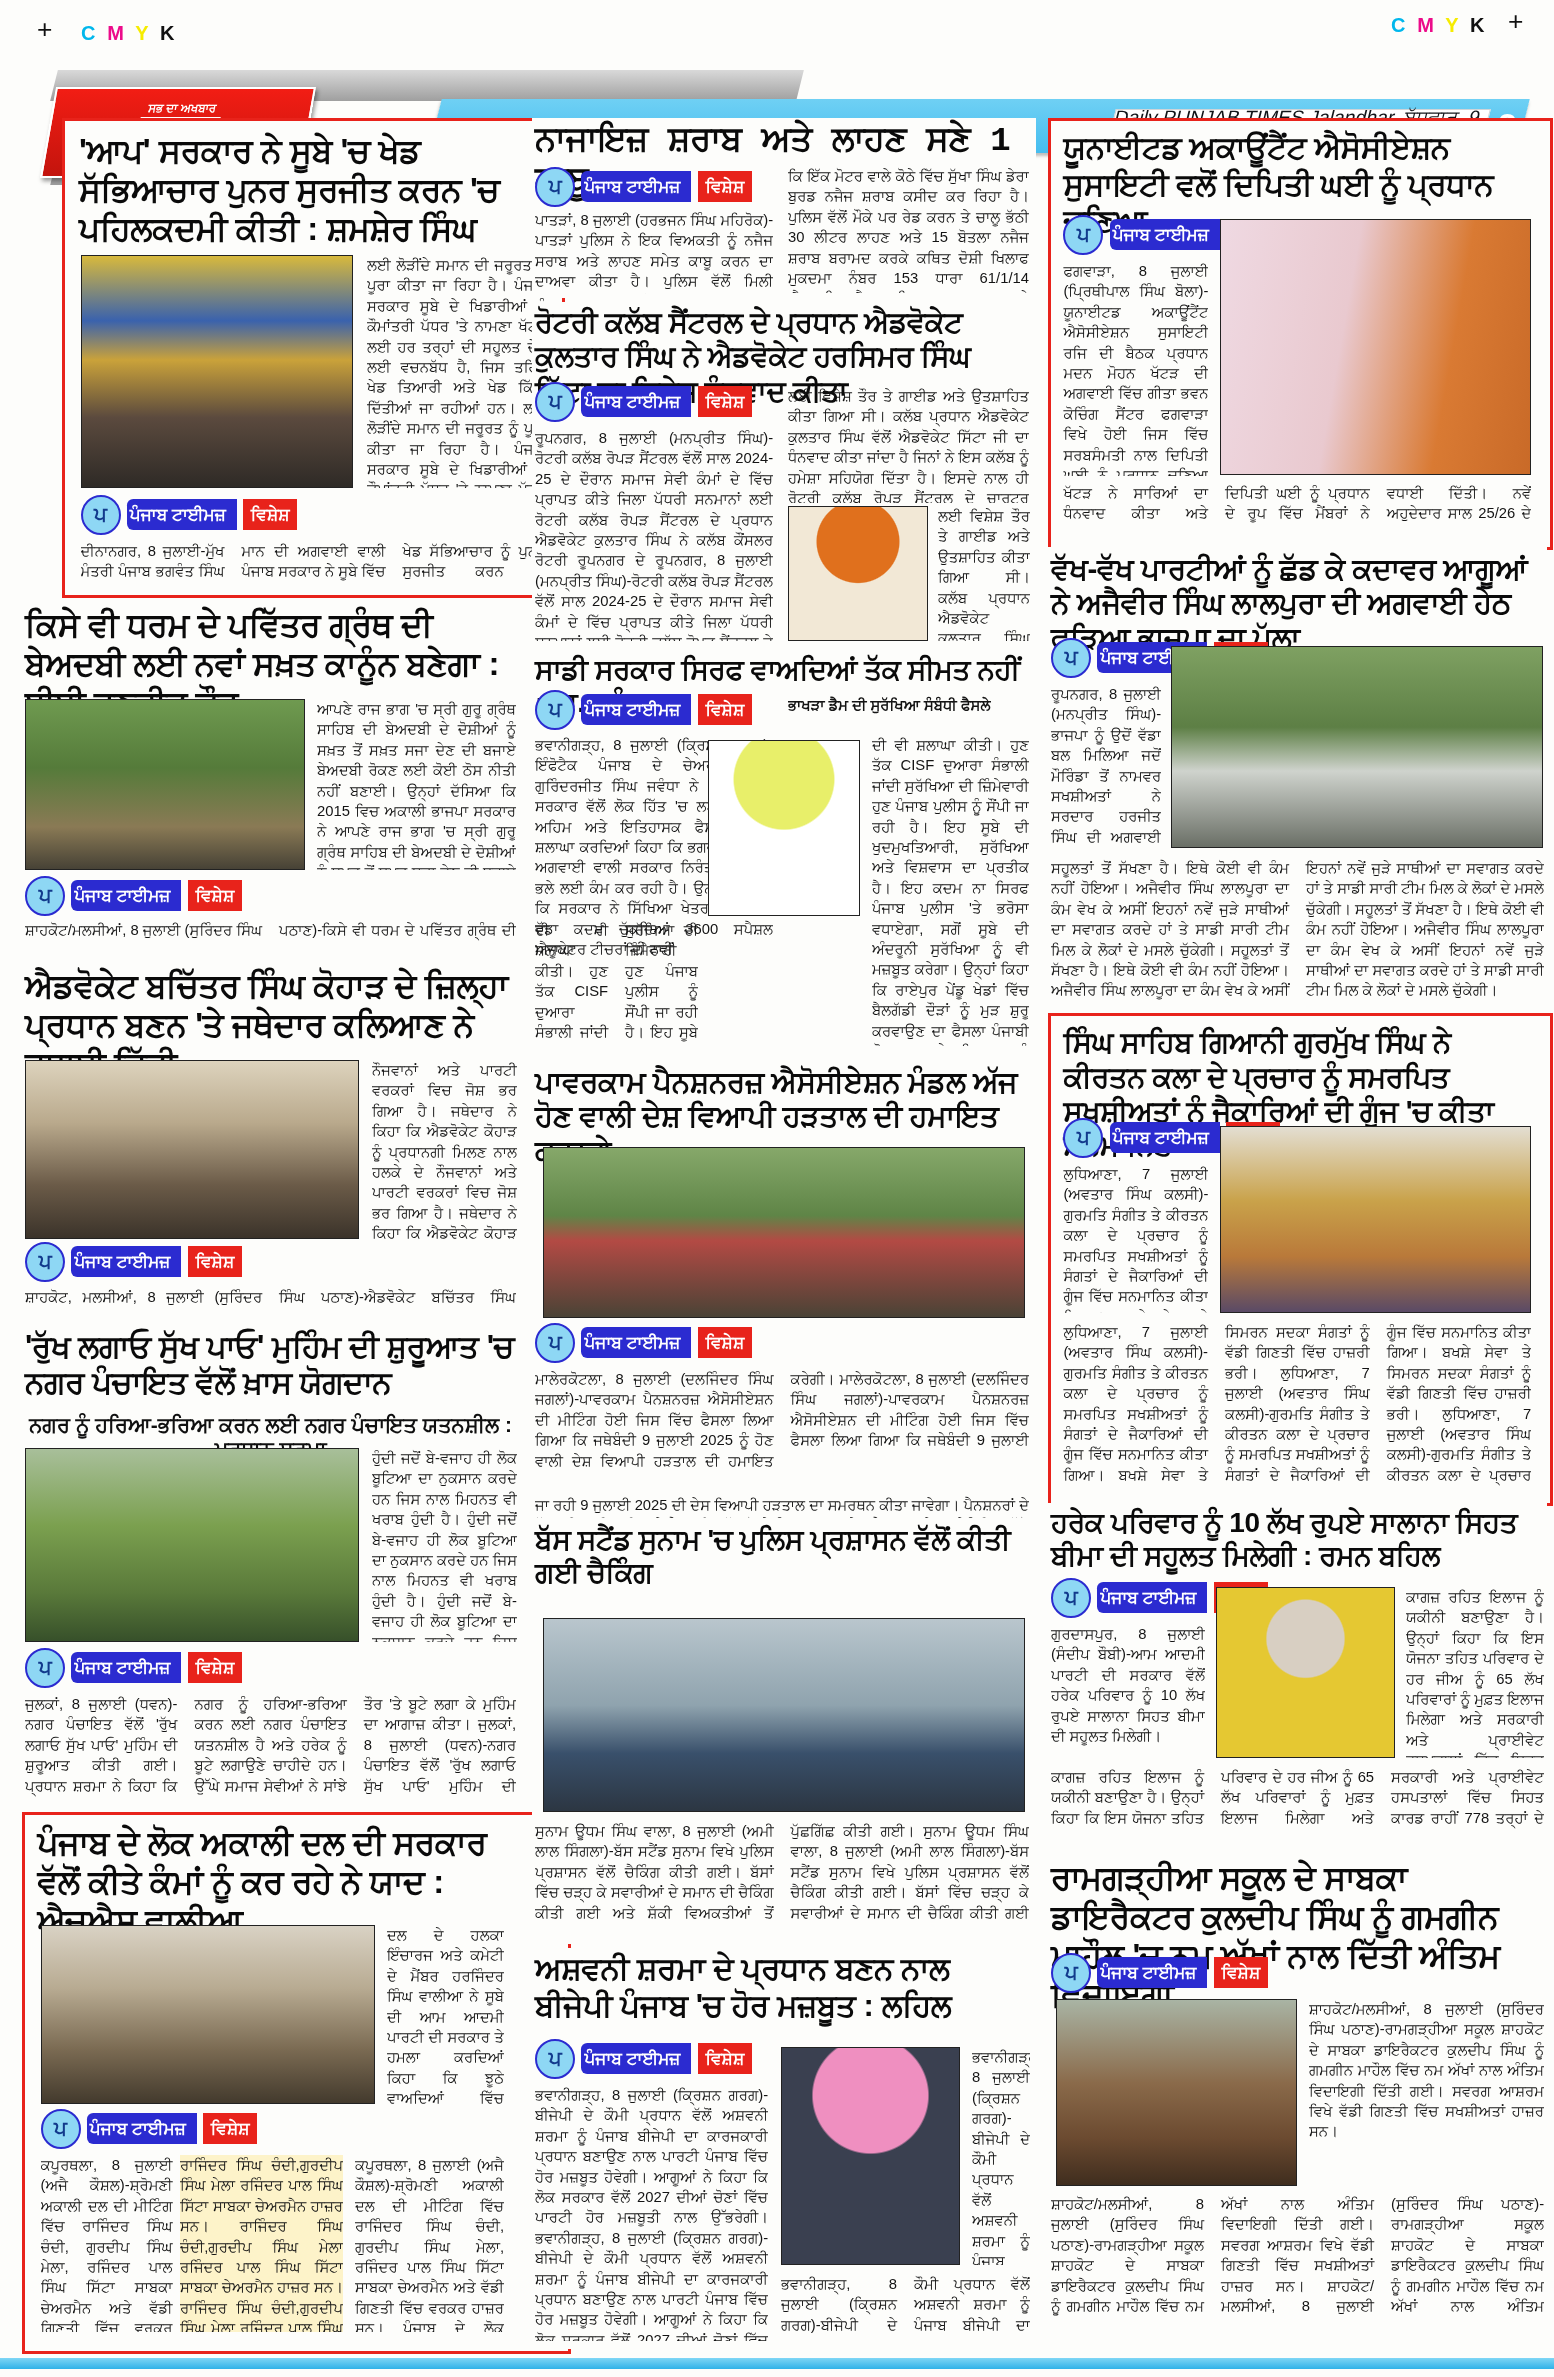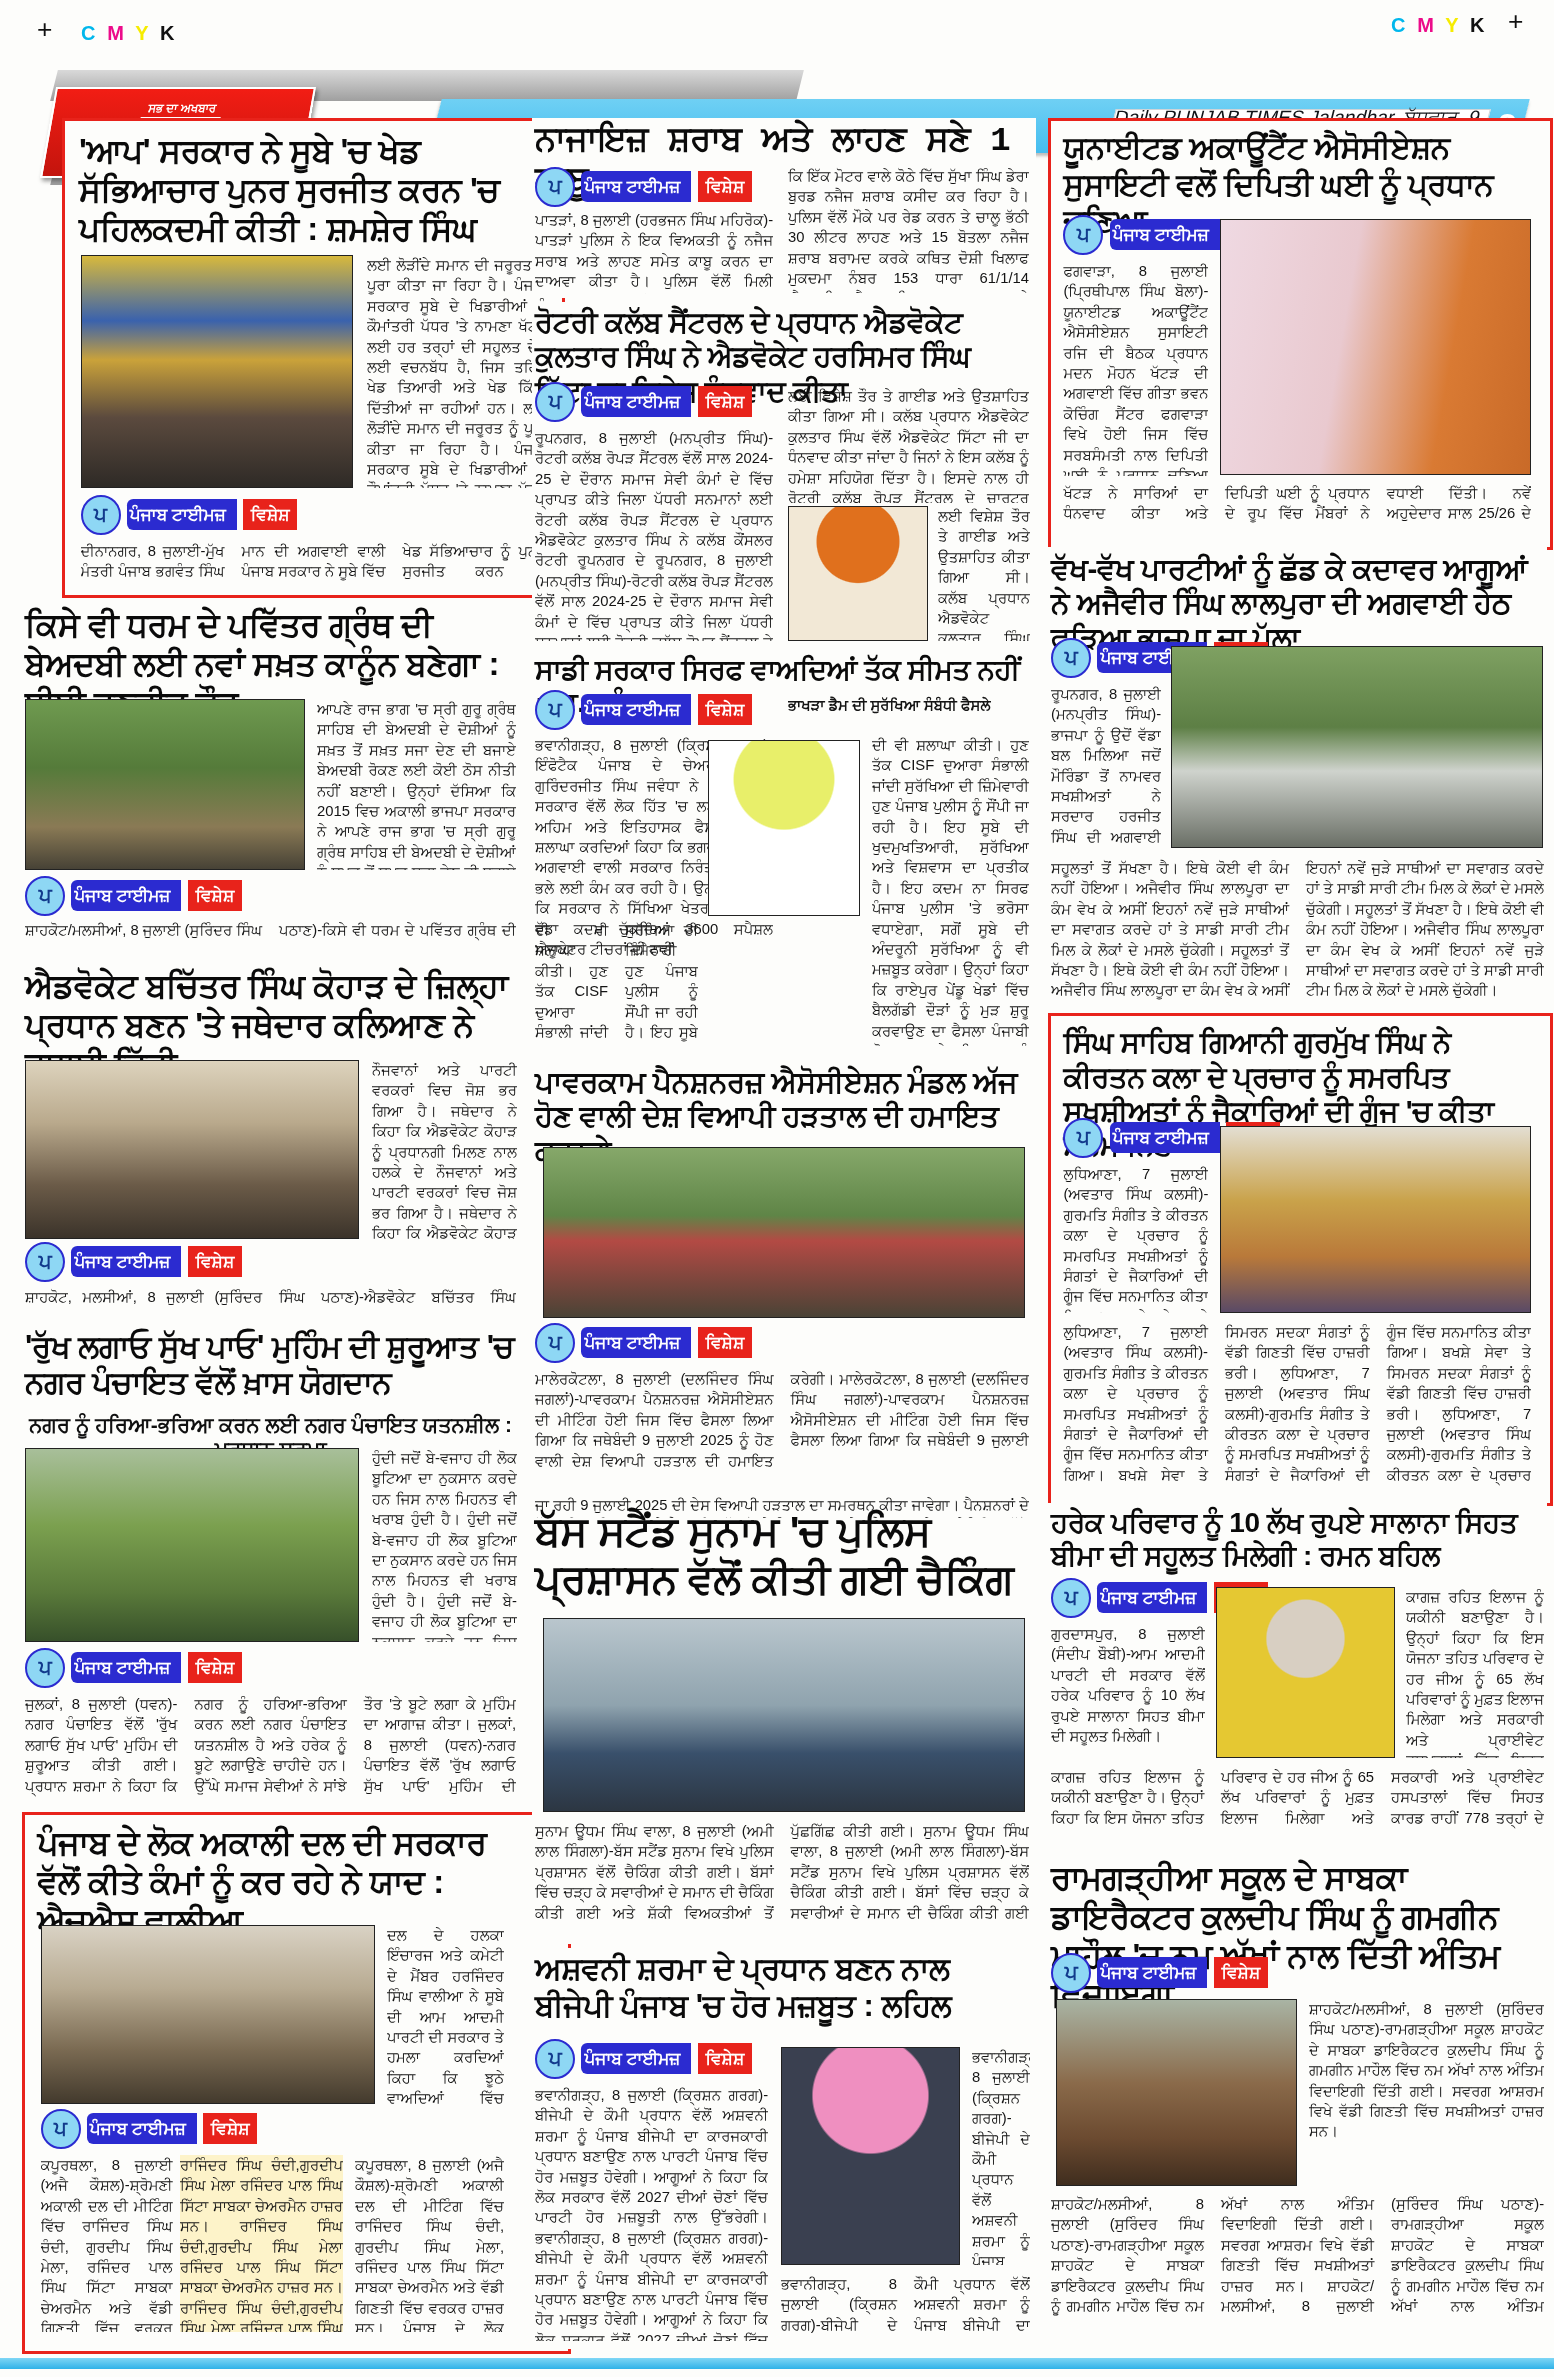--- a/index.html
+++ b/index.html
@@ -202,21 +202,21 @@
       <div class="chip">
           <span class="paper">ਪੰਜਾਬ ਟਾਈਮਜ਼</span>
         </div>
       <div class="tag">ਵਿਸ਼ੇਸ਼</div>
     </div>
     <div class="abs txt cols2" style="left:3.1px;top:309px;width:494px;height:115px;">ਮਾਲੇਰਕੋਟਲਾ, 8 ਜੁਲਾਈ (ਦਲਜਿੰਦਰ ਸਿੰਘ ਜਗਲਾਂ)-ਪਾਵਰਕਾਮ ਪੈਨਸ਼ਨਰਜ਼ ਐਸੋਸੀਏਸ਼ਨ ਦੀ ਮੀਟਿੰਗ ਹੋਈ ਜਿਸ ਵਿੱਚ ਫੈਸਲਾ ਲਿਆ ਗਿਆ ਕਿ ਜਥੇਬੰਦੀ 9 ਜੁਲਾਈ 2025 ਨੂੰ ਹੋਣ ਵਾਲੀ ਦੇਸ਼ ਵਿਆਪੀ ਹੜਤਾਲ ਦੀ ਹਮਾਇਤ ਕਰੇਗੀ। ਮਾਲੇਰਕੋਟਲਾ, 8 ਜੁਲਾਈ (ਦਲਜਿੰਦਰ ਸਿੰਘ ਜਗਲਾਂ)-ਪਾਵਰਕਾਮ ਪੈਨਸ਼ਨਰਜ਼ ਐਸੋਸੀਏਸ਼ਨ ਦੀ ਮੀਟਿੰਗ ਹੋਈ ਜਿਸ ਵਿੱਚ ਫੈਸਲਾ ਲਿਆ ਗਿਆ ਕਿ ਜਥੇਬੰਦੀ 9 ਜੁਲਾਈ 2025 ਨੂੰ ਹੋਣ ਵਾਲੀ ਦੇਸ਼ ਵਿਆਪੀ ਹੜਤਾਲ ਦੀ ਹਮਾਇਤ ਕਰੇਗੀ।</div>
   </div>
 
   <div class="article" style="left:532px;top:1495px;width:504px;height:449px;">
     <div class="abs txt" style="left:3.1px;top:0px;width:494px;height:23px;">ਜਾ ਰਹੀ 9 ਜੁਲਾਈ 2025 ਦੀ ਦੇਸ ਵਿਆਪੀ ਹੜਤਾਲ ਦਾ ਸਮਰਥਨ ਕੀਤਾ ਜਾਵੇਗਾ। ਪੈਨਸ਼ਨਰਾਂ ਦੇ ਹੱਕਾਂ ਦੀ ਰਾਖੀ ਲਈ ਸਾਰੇ ਮੈਂਬਰ ਇਕਜੁੱਟ ਹੋ ਕੇ ਸੰਘਰਸ਼ ਕਰਨਗੇ। ਨੈਸ਼ਨਲ ਟਰੇਡ ਜਥੇਬੰਦੀਆਂ ਵੱਲੋਂ ਕੀਤੀ ਪ੍ਰੈਸ ਸਕੱਤਰ ਨੇ ਦਿੱਤੀ।</div>
-    <div class="abs hl" style="left:3.1px;top:12px;width:497px;font-size:41px;">ਬੱਸ ਸਟੈਂਡ ਸੁਨਾਮ 'ਚ ਪੁਲਿਸ ਪ੍ਰਸ਼ਾਸਨ ਵੱਲੋਂ ਕੀਤੀ ਗਈ ਚੈਕਿੰਗ</div>
+    <div class="abs hl" style="left:3.1px;top:28px;width:497px;font-size:28px;">ਬੱਸ ਸਟੈਂਡ ਸੁਨਾਮ 'ਚ ਪੁਲਿਸ ਪ੍ਰਸ਼ਾਸਨ ਵੱਲੋਂ ਕੀਤੀ ਗਈ ਚੈਕਿੰਗ</div>
     <div class="abs photo" style="left:11px;top:123px;width:482px;height:194px;background:
       linear-gradient(180deg,#b9c6cd 0%,#8fa3ae 45%,#39506b 70%,#2c3642 100%);"></div>
     <div class="abs txt cols2" style="left:3.1px;top:326px;width:494px;height:113px;">ਸੁਨਾਮ ਊਧਮ ਸਿੰਘ ਵਾਲਾ, 8 ਜੁਲਾਈ (ਅਮੀ ਲਾਲ ਸਿੰਗਲਾ)-ਬੱਸ ਸਟੈਂਡ ਸੁਨਾਮ ਵਿਖੇ ਪੁਲਿਸ ਪ੍ਰਸ਼ਾਸਨ ਵੱਲੋਂ ਚੈਕਿੰਗ ਕੀਤੀ ਗਈ। ਬੱਸਾਂ ਵਿੱਚ ਚੜ੍ਹ ਕੇ ਸਵਾਰੀਆਂ ਦੇ ਸਮਾਨ ਦੀ ਚੈਕਿੰਗ ਕੀਤੀ ਗਈ ਅਤੇ ਸ਼ੱਕੀ ਵਿਅਕਤੀਆਂ ਤੋਂ ਪੁੱਛਗਿੱਛ ਕੀਤੀ ਗਈ। ਸੁਨਾਮ ਊਧਮ ਸਿੰਘ ਵਾਲਾ, 8 ਜੁਲਾਈ (ਅਮੀ ਲਾਲ ਸਿੰਗਲਾ)-ਬੱਸ ਸਟੈਂਡ ਸੁਨਾਮ ਵਿਖੇ ਪੁਲਿਸ ਪ੍ਰਸ਼ਾਸਨ ਵੱਲੋਂ ਚੈਕਿੰਗ ਕੀਤੀ ਗਈ। ਬੱਸਾਂ ਵਿੱਚ ਚੜ੍ਹ ਕੇ ਸਵਾਰੀਆਂ ਦੇ ਸਮਾਨ ਦੀ ਚੈਕਿੰਗ ਕੀਤੀ ਗਈ ਅਤੇ ਸ਼ੱਕੀ ਵਿਅਕਤੀਆਂ ਤੋਂ ਪੁੱਛਗਿੱਛ ਕੀਤੀ ਗਈ।</div>
   </div>
 
   <div class="article" style="left:532px;top:1948px;width:504px;height:401px;">
     <div class="abs hl" style="left:3.1px;top:3px;width:497px;font-size:31px;">ਅਸ਼ਵਨੀ ਸ਼ਰਮਾ ਦੇ ਪ੍ਰਧਾਨ ਬਣਨ ਨਾਲ ਬੀਜੇਪੀ ਪੰਜਾਬ 'ਚ ਹੋਰ ਮਜ਼ਬੂਤ : ਲਹਿਲ</div>
     <div class="abs badge" style="left:3.1px;top:95px;">
       <div class="circ">ਪ</div>
       <div class="chip">

